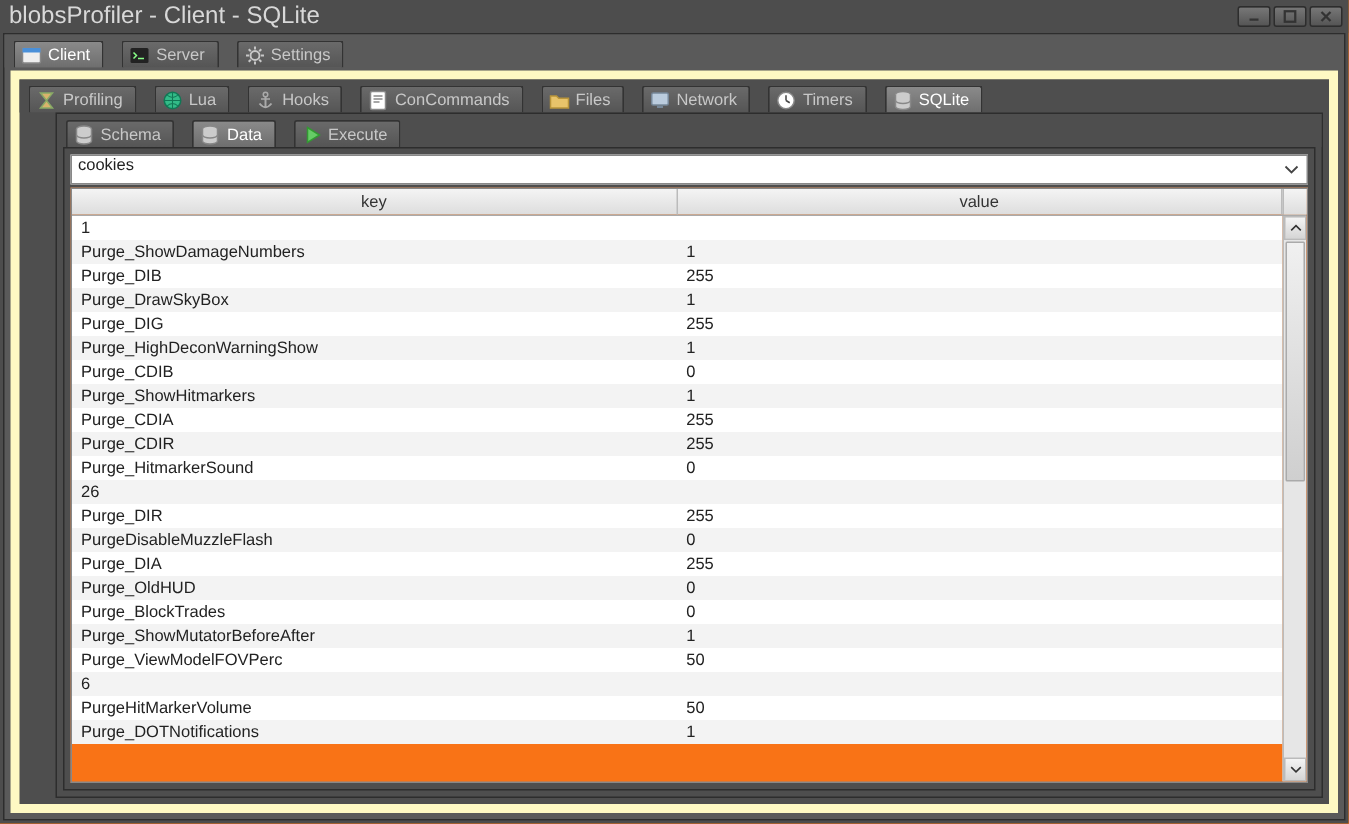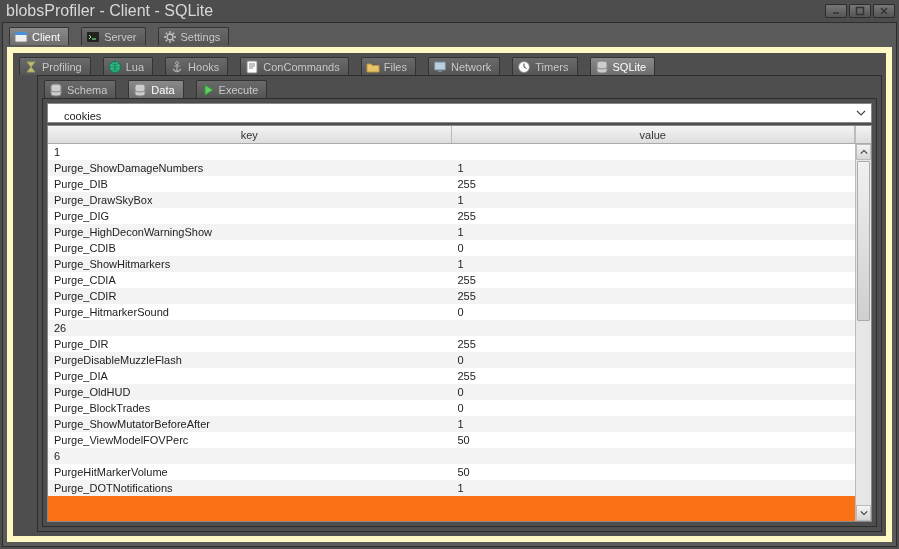--- a/index.html
+++ b/index.html
@@ -19,21 +19,21 @@
 
   .tab { height:18px; padding:0 8px 0 4px; display:flex; align-items:center; gap:4px; color:#c8c8c8; border:1px solid #333; border-bottom:none; border-radius:2px 2px 0 0; background:linear-gradient(#6a6a6a,#555); cursor:pointer; }
   .tab.active { background:linear-gradient(#8a8a8a,#6e6e6e); color:#fff; }
   .tab .ico { width:14px; height:14px; display:flex; align-items:center; justify-content:center; }
   .tab .ico svg { width:14px; height:14px; }
 
   .inner-panel { position:absolute; top:24px; left:4px; right:4px; bottom:4px; background:#4e4e4e; border:6px solid #fef9c3; }
   .inner-panel2 { position:absolute; top:22px; left:4px; right:4px; bottom:4px; background:#4e4e4e; border:1px solid #2d2d2d;margin-left:20px; }
   .content-area { position:absolute; top:22px; left:4px; right:4px; bottom:4px; background:#4e4e4e; border:1px solid #2d2d2d; display:flex; flex-direction:column; padding:4px; gap:2px; }
 
-  .combo { height:20px; background:#fff; border:1px solid #888; display:flex; align-items:flex-end; padding:0 16px; color:#222; position:relative; }
+  .combo { height:20px; background:#fff; border:1px solid #888; display:flex; align-items:flex-start; padding:0 4px; color:#222; position:relative; }
   .combo .arrow { position:absolute; right:2px; top:1px; bottom:1px; width:16px; display:flex; align-items:center; justify-content:center; color:#444; }
 
   .grid { flex:1; display:flex; flex-direction:column; border:1px solid #888; min-height:0; background:#f97316; }
   .grid-header { height:18px; display:flex; background:linear-gradient(#f4f4f4,#dddddd); border-bottom:1px solid #aaa; }
   .gh-cell { flex:1; display:flex; align-items:center; justify-content:center; border-right:1px solid #bbb; color:#333; }
   .gh-cell:last-of-type { border-right:none; }
   .gh-scroll { width:16px; background:linear-gradient(#f4f4f4,#dddddd); border-left:1px solid #bbb; }
   .grid-body { flex:1; overflow:hidden; position:relative; display:flex; }
   .rows { flex:1; overflow:hidden; }
   .row { height:16px; display:flex; }

